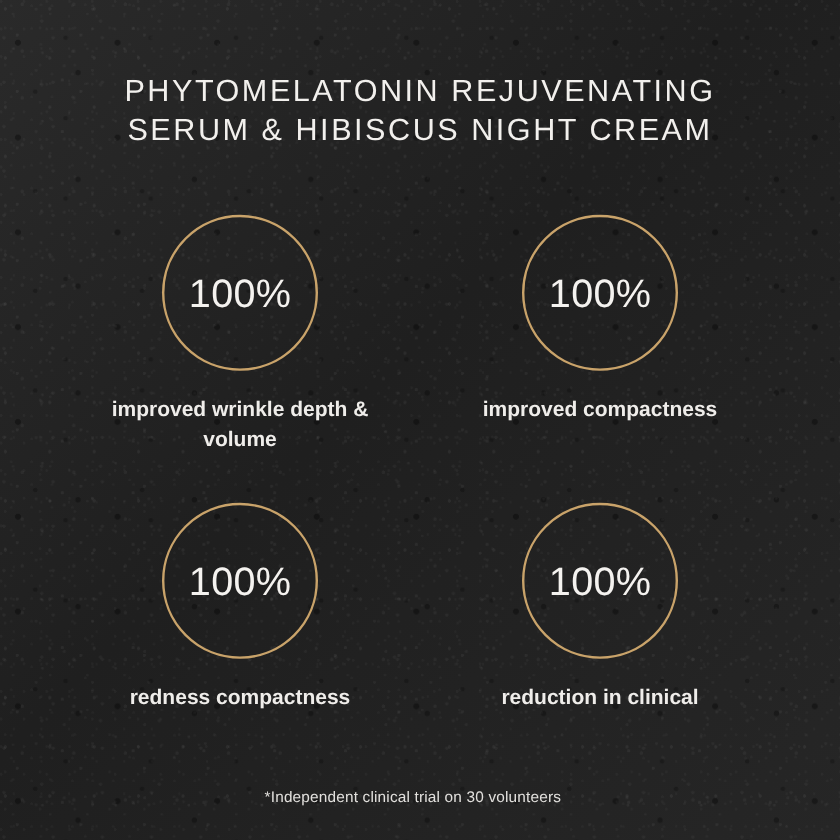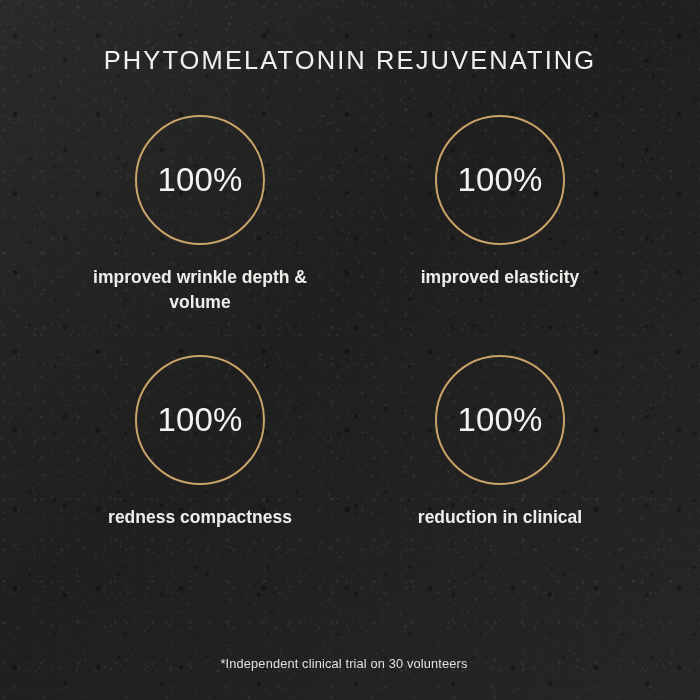--- a/index.html
+++ b/index.html
@@ -70,21 +70,21 @@
   }
 
   .headline {
     text-align: center;
     letter-spacing: 2.1px;
     font-size: 25.5px;
     line-height: 32.5px;
     font-weight: 400;
     color: #f2f0ed;
     text-transform: uppercase;
-    margin: 0;
+    margin: 16px;
   }
   .headline .hl-line { display: block; white-space: nowrap; }
 
   .grid {
     margin-top: 38px;
     width: 560px;
     display: grid;
     grid-template-columns: 1fr 1fr;
     grid-template-rows: auto auto;
     row-gap: 34px;
@@ -142,36 +142,37 @@
 </head>
 <body>
 
 <div id="page">
   <div id="grain"></div>
 
   <div id="content">
 
     <h1 class="headline">
       <span class="hl-line">PHYTOMELATONIN REJUVENATING</span>
+      <span class="hl-line">SERUM &amp; HIBISCUS NIGHT CREAM</span>
     </h1>
 
     <div class="grid">
 
       <div class="stat">
         <div class="ring">
           <span class="ring-value">100%</span>
         </div>
         <div class="stat-label">improved wrinkle depth &amp; volume</div>
       </div>
 
       <div class="stat">
         <div class="ring">
           <span class="ring-value">100%</span>
         </div>
-        <div class="stat-label">improved elasticity</div>
+        <div class="stat-label">improved compactness</div>
       </div>
 
       <div class="stat">
         <div class="ring">
           <span class="ring-value">100%</span>
         </div>
         <div class="stat-label">redness compactness</div>
       </div>
 
       <div class="stat">

